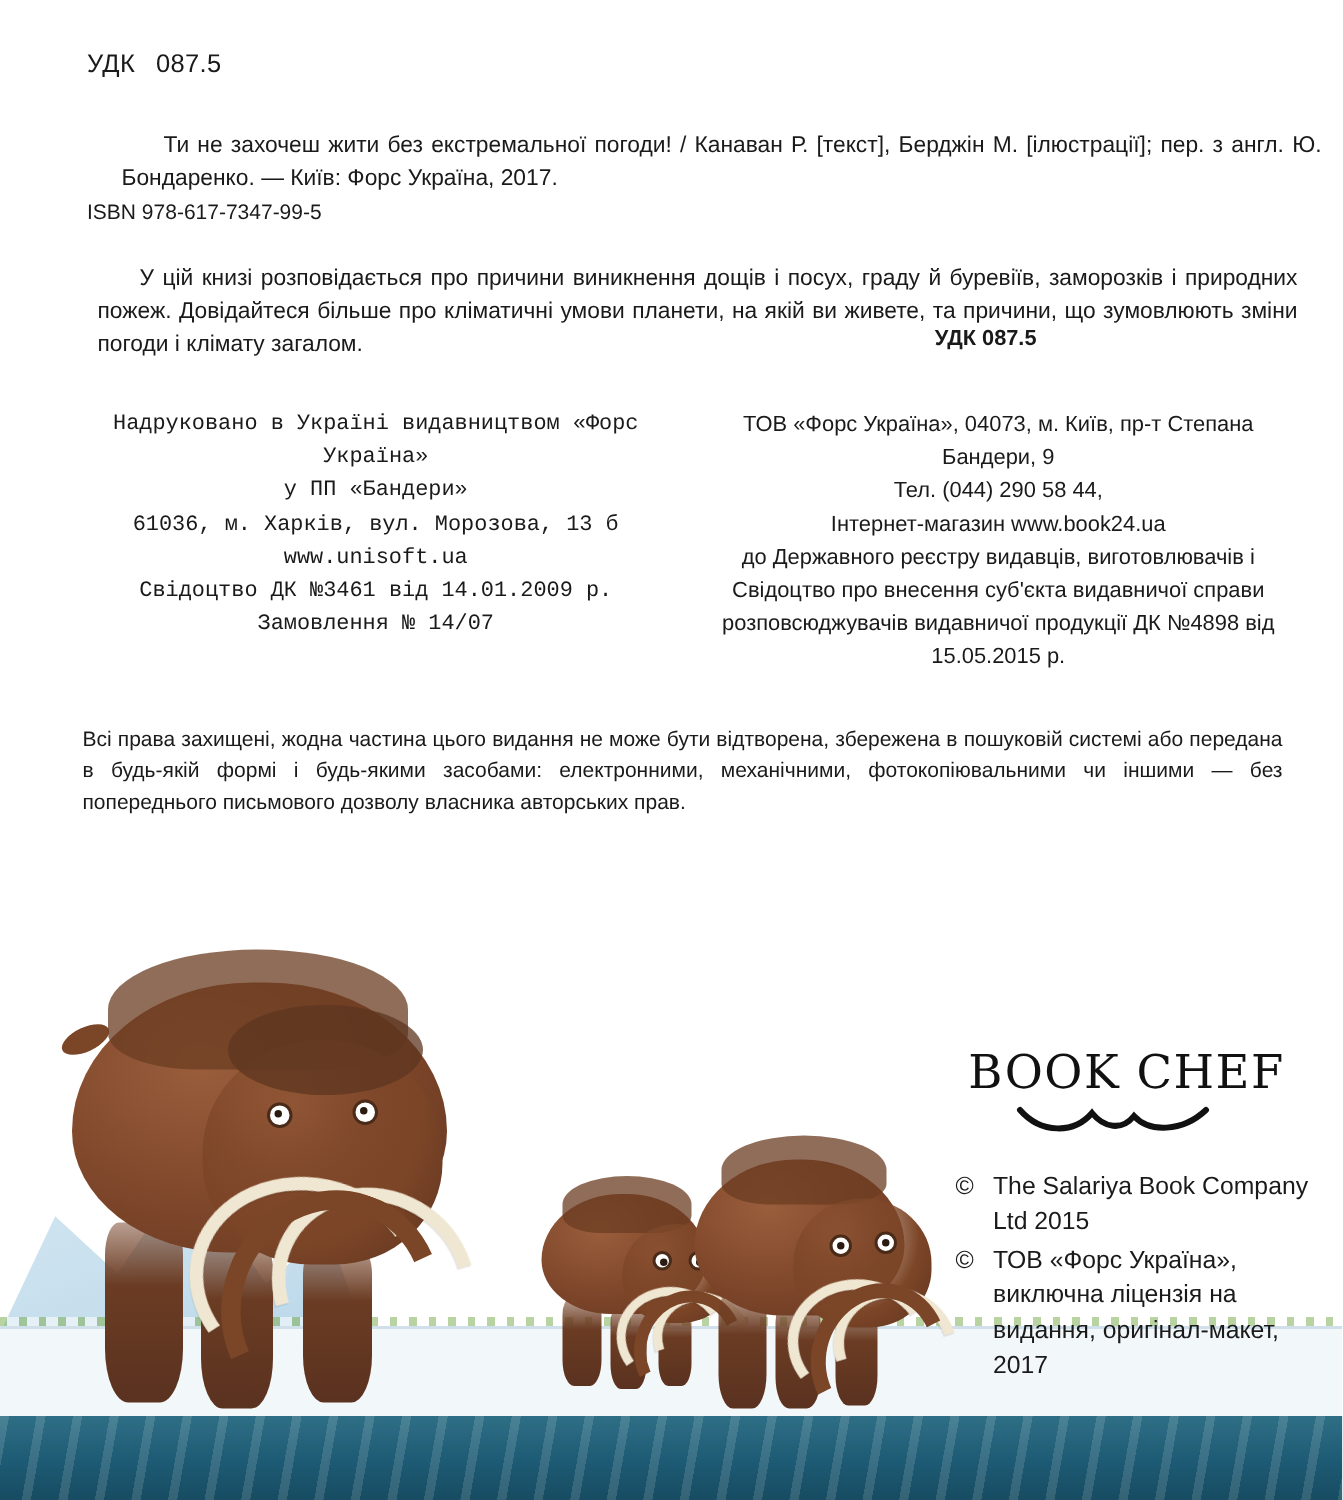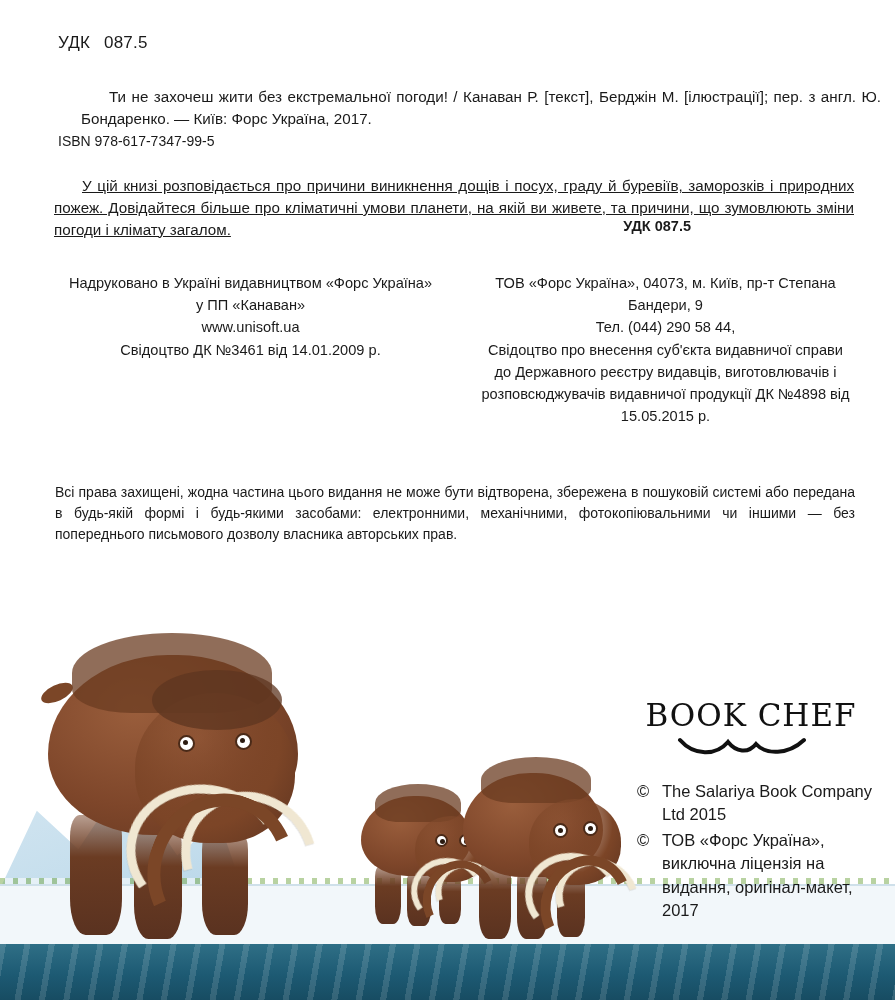--- a/index.html
+++ b/index.html
@@ -48,27 +48,26 @@
 
   .isbn {
     position: absolute;
     left: 58px;
     top: 133px;
     font-size: 14px;
   }
 
   .annot {
     position: absolute;
-    left: 54px;
+    left: 65px;
     top: 160px;
     width: 800px;
     font-size: 15.2px;
     line-height: 1.43;
     text-align: justify;
-    text-decoration: underline;
   }
 
   .udk-right {
     position: absolute;
     right: 37px;
     top: 218px;
     font-size: 14.5px;
     font-weight: bold;
   }
 
@@ -80,21 +79,21 @@
     width: 800px;
     display: flex;
     gap: 30px;
   }
   .col {
     flex: 1;
     text-align: center;
     font-size: 14.6px;
     line-height: 1.52;
   }
-  .col-left { flex: 0 0 385px; }
+  .col-left { flex: 0 0 385px; font-family: Liberation Mono, monospace; }
   .col-right { flex: 0 0 385px; }
   .col div { white-space: normal; }
 
   
   .rights {
     position: absolute;
     left: 55px;
     top: 482px;
     width: 800px;
     font-size: 14px;
@@ -319,29 +318,32 @@
 
   <div class="annot">
     <p class="indent">У цій книзі розповідається про причини виникнення дощів і посух, граду й буревіїв, заморозків і природних пожеж. Довідайтеся більше про кліматичні умови планети, на якій ви живете, та причини, що зумовлюють зміни погоди і клімату загалом.</p>
   </div>
 
   <div class="udk-right">УДК 087.5</div>
 
   <div class="imprint">
     <div class="col col-left">
       <div>Надруковано в Україні видавництвом «Форс Україна»</div>
-      <div>у ПП «Канаван»</div>
+      <div>у ПП «Бандери»</div>
+      <div>61036, м. Харків, вул. Морозова, 13 б</div>
       <div>www.unisoft.ua</div>
       <div>Свідоцтво ДК №3461 від 14.01.2009 р.</div>
+      <div>Замовлення № 14/07</div>
     </div>
     <div class="col col-right">
       <div>ТОВ «Форс Україна», 04073, м. Київ, пр-т Степана Бандери, 9</div>
       <div>Тел. (044) 290 58 44,</div>
+      <div>Інтернет-магазин www.book24.ua</div>
+      <div>до Державного реєстру видавців, виготовлювачів і</div>
       <div>Свідоцтво про внесення суб'єкта видавничої справи</div>
-      <div>до Державного реєстру видавців, виготовлювачів і</div>
       <div>розповсюджувачів видавничої продукції ДК №4898 від</div>
       <div>15.05.2015 р.</div>
     </div>
   </div>
 
   <div class="rights">Всі права захищені, жодна частина цього видання не може бути відтворена, збережена в пошуковій системі або передана в будь-якій формі і будь-якими засобами: електронними, механічними,  фотокопіювальними чи іншими — без попереднього письмового дозволу власника авторських прав.</div>
 
   <div class="illus">
     <div class="sky"></div>
     <div class="mountain"></div>

